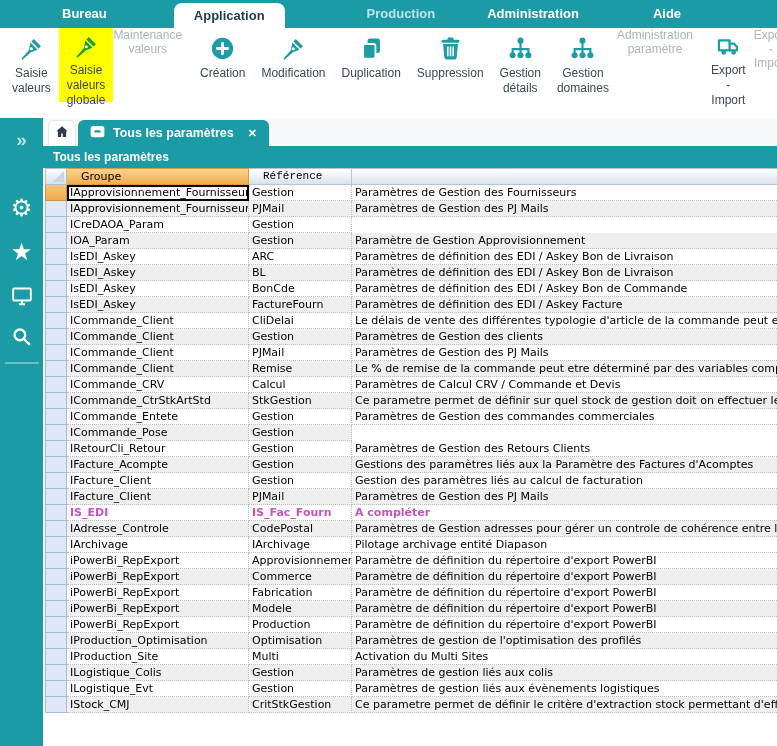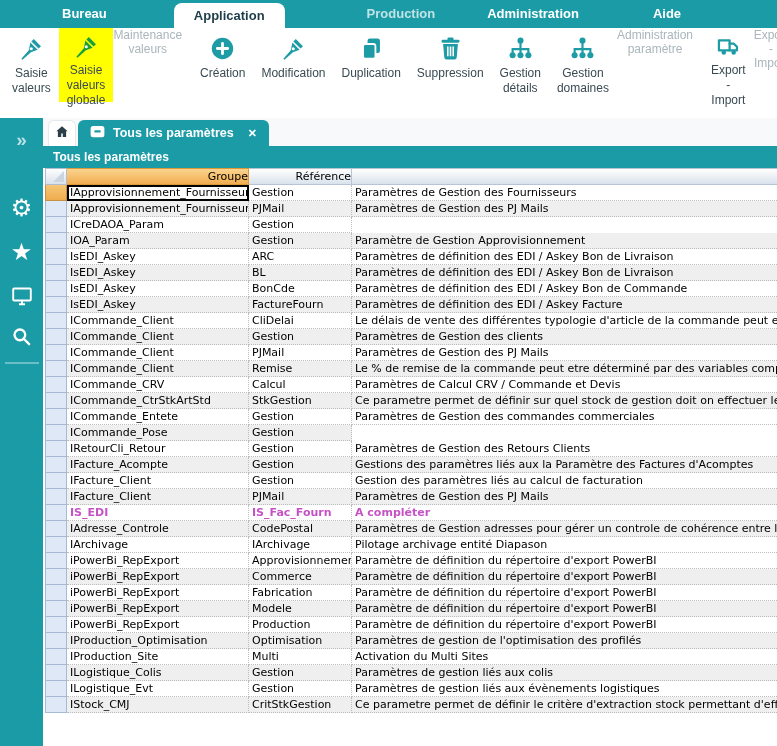--- a/index.html
+++ b/index.html
@@ -55,25 +55,25 @@
   .doctab .tclose{font-size:11px;font-weight:bold;margin-left:6px;cursor:pointer;}
 
   
   .titlebar{height:22px;background:var(--accent);color:#fff;font-size:12px;font-weight:600;
             line-height:22px;padding-left:10px;}
 
   
   .gridwrap{flex:1;background:#fff;padding-left:2px;overflow:hidden;
             font-family:"DejaVu Sans",sans-serif;font-size:11px;color:#000;}
   .hrow{display:flex;height:17px;}
-  .hc{box-sizing:border-box;text-align:right;line-height:15px;overflow:hidden;white-space:nowrap;cursor:pointer;}
+  .hc{box-sizing:border-box;text-align:left;line-height:15px;overflow:hidden;white-space:nowrap;cursor:pointer;padding-left:14px;}
   .hc.corner{width:22px;flex:none;background:linear-gradient(#FDFEFF,#D9E2EC);border:1px solid #AFBECF;position:relative;}
   .tri{position:absolute;right:2px;bottom:2px;width:0;height:0;border-left:11px solid transparent;border-bottom:11px solid #CBD5E1;}
   .hc.g{width:182px;flex:none;background:linear-gradient(#FBD48F,#F2AD50);border:1px solid #DB9A37;border-left:none;}
-  .hc.r{width:103px;flex:none;background:linear-gradient(#FFFFFF,#D9E2EC);border:1px solid #B7C4D3;border-left:none;}
+  .hc.r{width:103px;flex:none;background:linear-gradient(#FFFFFF,#D9E2EC);border:1px solid #B7C4D3;border-left:none;font-family:Liberation Mono, monospace;}
   .hc.d{flex:1;background:linear-gradient(#FFFFFF,#D9E2EC);border-top:1px solid #B7C4D3;border-bottom:1px solid #B7C4D3;}
 
   .trow{display:flex;}
   .c{height:16px;line-height:15px;box-sizing:border-box;overflow:hidden;white-space:nowrap;
      border-bottom:1px dotted #BDBDBD;border-right:1px dotted #BDBDBD;padding:0 2px 0 3px;background:#fff;cursor:default;}
   .sel{width:22px;flex:none;background:#DEE8F7;border:1px solid #A7BAD3;border-top:none;padding:0;}
   .sel.cur{background:linear-gradient(#F6C677,#EFAC4E);border-color:#C69046;}
   .cg{width:182px;flex:none;}
   .cr{width:103px;flex:none;}
   .cd{flex:1;border-right:none;}

